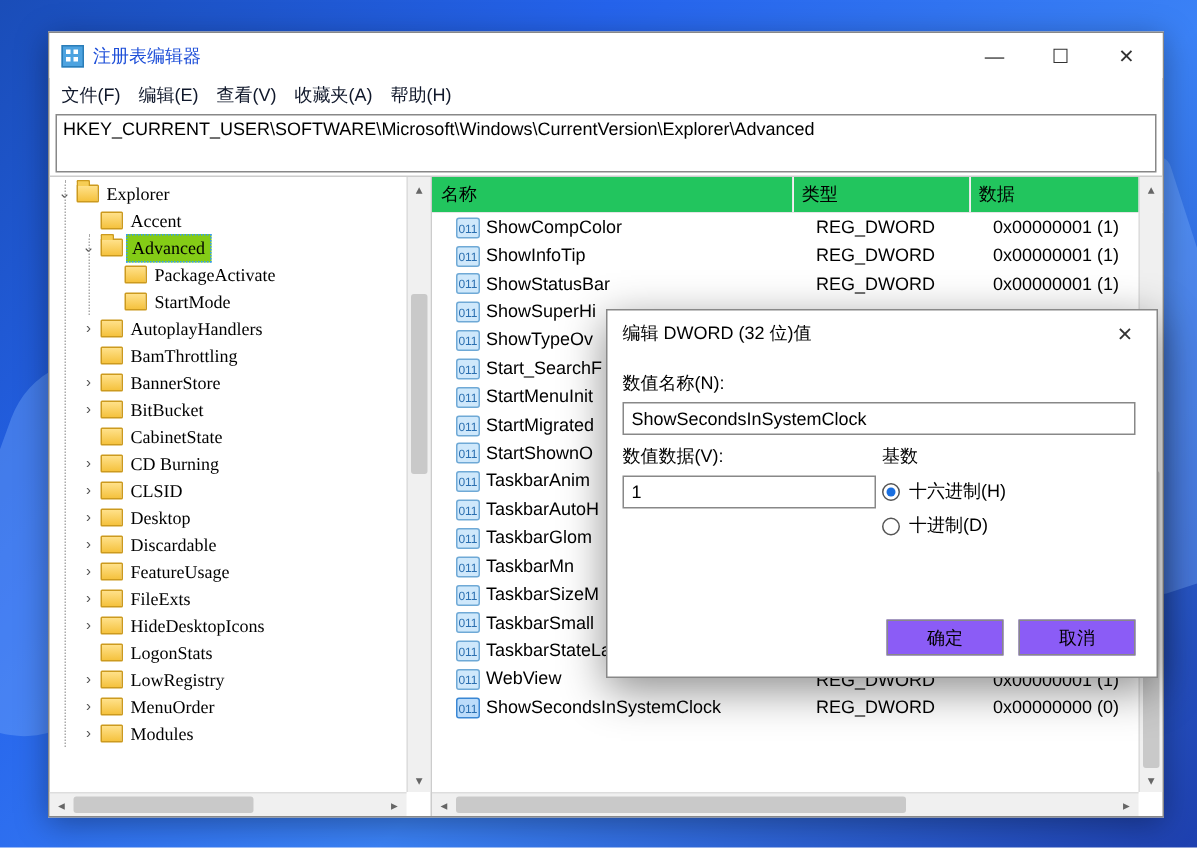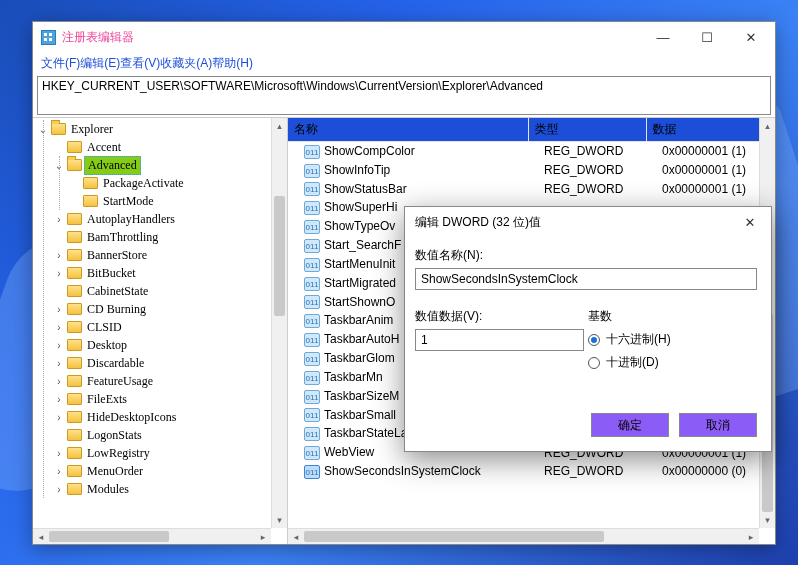--- a/index.html
+++ b/index.html
@@ -44,32 +44,33 @@
     border: 1px solid #2a7db8;
     margin-right: 6px;
     position: relative;
   }
   .titlebar .app-icon::after {
     content: "";
     position: absolute; left:2px; top:2px; width:3px; height:3px;
     background: #fff;
     box-shadow: 5px 0 #fff, 0 5px #fff, 5px 5px #fff;
   }
-  .titlebar .title { flex:1; color:#ec4899; font-size:12px; }
+  .titlebar .title { flex:1; color:#1d4ed8; font-size:12px; }
   .winbtn {
     width: 44px; height: 28px;
     display:flex; align-items:center; justify-content:center;
     color:#333; font-size:13px;
   }
   .menubar {
     height: 22px;
     display:flex;
     align-items:center;
+    gap: 12px;
     padding: 0 8px;
-    color:#1d4ed8;
+    color:#0f172a;
     font-size:12px;
   }
   .menubar span { cursor: default; }
   .addressbar {
     height: 39px;
     border: 1px solid #888;
     margin: 2px 4px;
     padding: 2px 4px;
     font-size: 12px;
     background:#fff;
@@ -131,21 +132,21 @@
     flex:1;
     overflow:auto;
     position: relative;
   }
   .list table { width:100%; border-collapse: collapse; table-layout: fixed; }
   .list th {
     text-align:left; font-weight:400; font-size:12px;
     padding: 3px 6px;
     border-right:1px solid #e5e5e5;
     border-bottom:1px solid #e5e5e5;
-    background:#1d4ed8;
+    background:#22c55e;
     position: sticky; top:0;
   }
   .list td {
     padding: 2px 16px;
     font-size:12px;
     white-space:nowrap;
     overflow:hidden;
   }
   .reg-icon {
     display:inline-block;
@@ -206,21 +207,21 @@
   .dialog label { display:block; margin-top:4px; }
   .dialog input[type="text"] {
     width: 100%;
     border:1px solid #888;
     padding: 3px 5px;
     font-size:12px;
     margin-top:4px;
     font-family: inherit;
   }
   .dialog .row2 {
-    display:flex; gap:4px; margin-top:14px;
+    display:flex; gap:4px; margin-top:2px;
   }
   .dialog .col { flex:1; }
   .dialog .val-input {
     width: 150px;
     border:1px solid #3a87d4;
     padding: 3px 5px;
     font-size:12px;
   }
   .dialog .radio-row { display:flex; align-items:center; gap:6px; margin-top:6px; }
   .dialog .radio {

